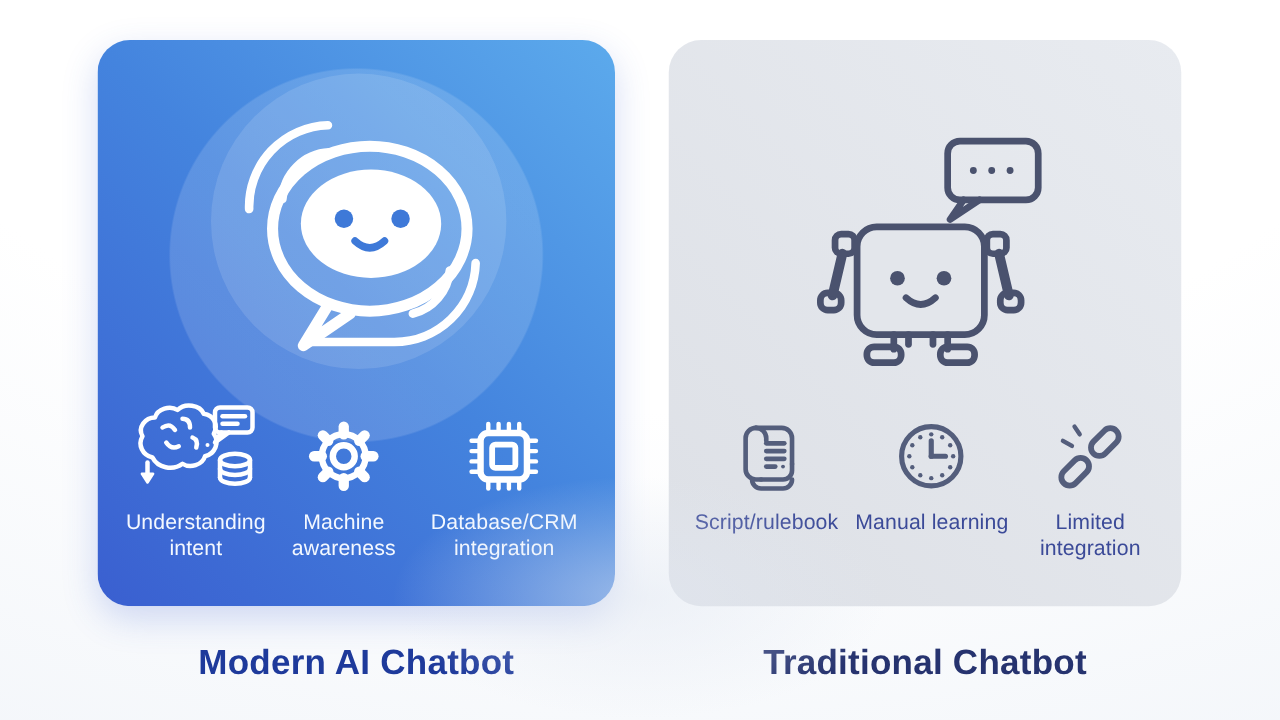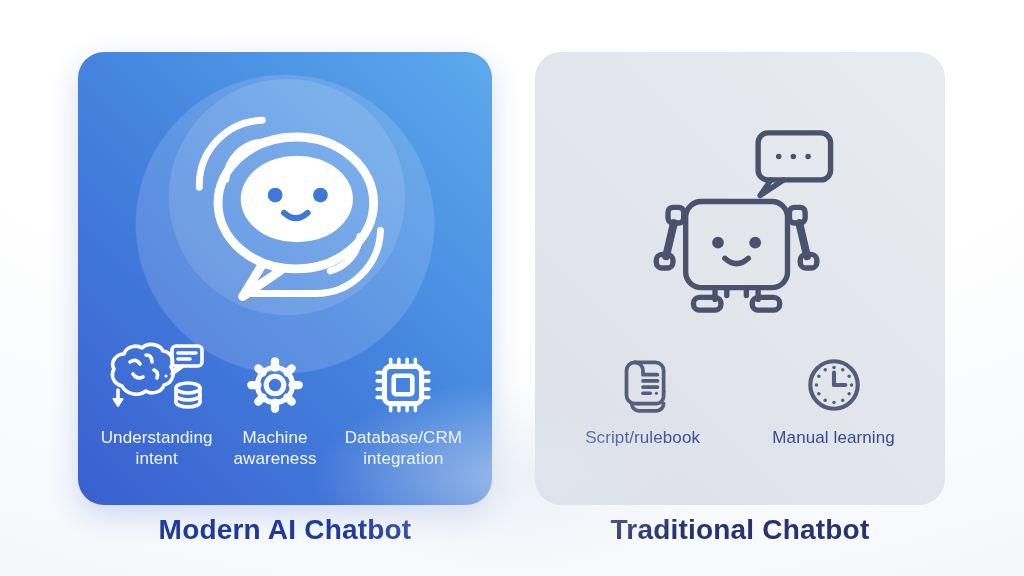--- a/index.html
+++ b/index.html
@@ -6,21 +6,21 @@
   body{
     width:1024px;height:576px;position:relative;overflow:hidden;
     font-family:"Liberation Sans","DejaVu Sans",sans-serif;
     background:radial-gradient(120% 140% at 50% -20%, #ffffff 55%, #f3f6fa 100%);
   }
   body::after{
     content:"";position:absolute;left:312px;top:380px;width:400px;height:196px;
     background:radial-gradient(ellipse at 50% 50%, rgba(226,232,242,.55), rgba(226,232,242,0) 70%);
     pointer-events:none;
   }
-  .card{position:absolute;top:32px;height:453px;border-radius:26px;margin-top:20px;}
+  .card{position:absolute;top:32px;height:453px;border-radius:26px;}
   .card-modern{
     left:78px;width:414px;
     background:
       radial-gradient(circle 150px at 50% 38%, rgba(255,255,255,.14) 0 99%, rgba(255,255,255,0) 100%),
       linear-gradient(225deg,#5caaec 0%,#4484de 48%,#3a5fd0 100%);
     box-shadow:0 10px 28px rgba(59,95,208,.22);
   }
   .card-traditional{
     left:535px;width:410px;
     background:linear-gradient(225deg,#e8ebf0 0%,#dde0e6 100%);
@@ -214,17 +214,28 @@
               <circle cx="17.3" cy="23.5" r="1.7"></circle>
               <circle cx="23.5" cy="17.3" r="1.7"></circle>
           </g>
           <path d="M32 32 V20" stroke-width="4" stroke-linecap="round"></path>
           <path d="M32 32 H43" stroke-width="4" stroke-linecap="round"></path>
         </svg>
       </div>
       <div class="label w160">Manual learning</div>
     </div>
 
+    <div class="feature">
+      <div class="iconbox">
+        <svg width="66" height="66" viewBox="0 0 64 64" fill="none" stroke="#545e7c" stroke-width="4.5" stroke-linecap="round">
+          <rect x="8" y="37.5" width="25" height="13" rx="6.5" transform="rotate(-45 20.5 44)"></rect>
+          <rect x="31" y="14.5" width="25" height="13" rx="6.5" transform="rotate(-45 43.5 21)"></rect>
+          <path d="M20 9 L24 15" stroke-width="3.4"></path>
+          <path d="M11 20 L18 24" stroke-width="3.4"></path>
+        </svg>
+      </div>
+      <div class="label w100">Limited integration</div>
+    </div>
   </div>
 </div>
 
 <div class="card-title title-modern">Modern AI Chatbot</div>
 <div class="card-title title-traditional">Traditional Chatbot</div>
 
 </body></html>

